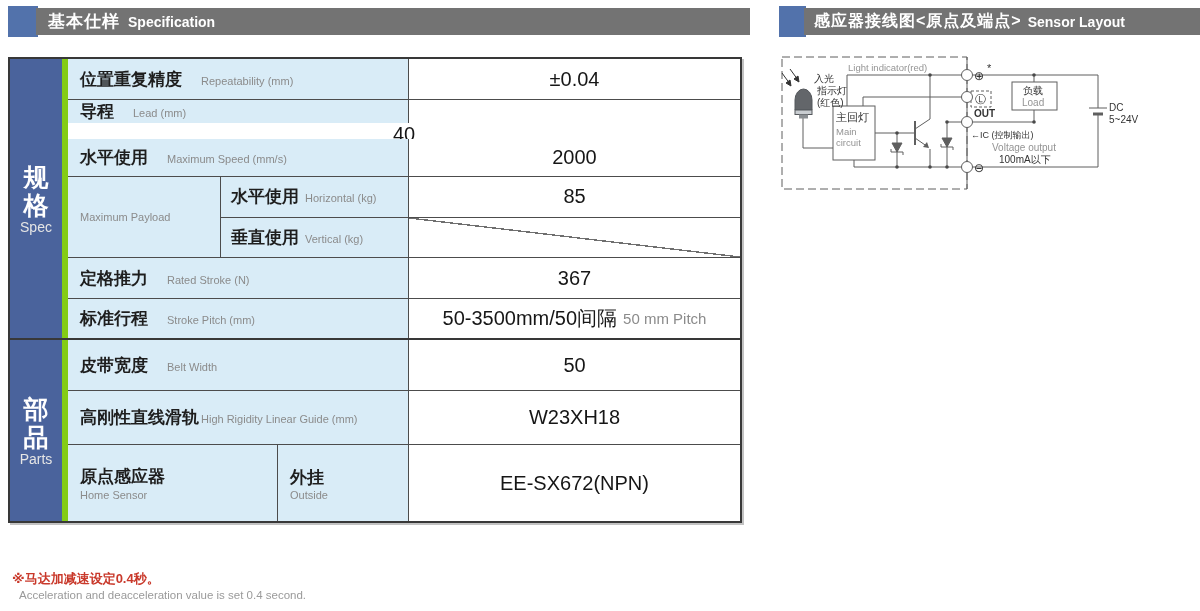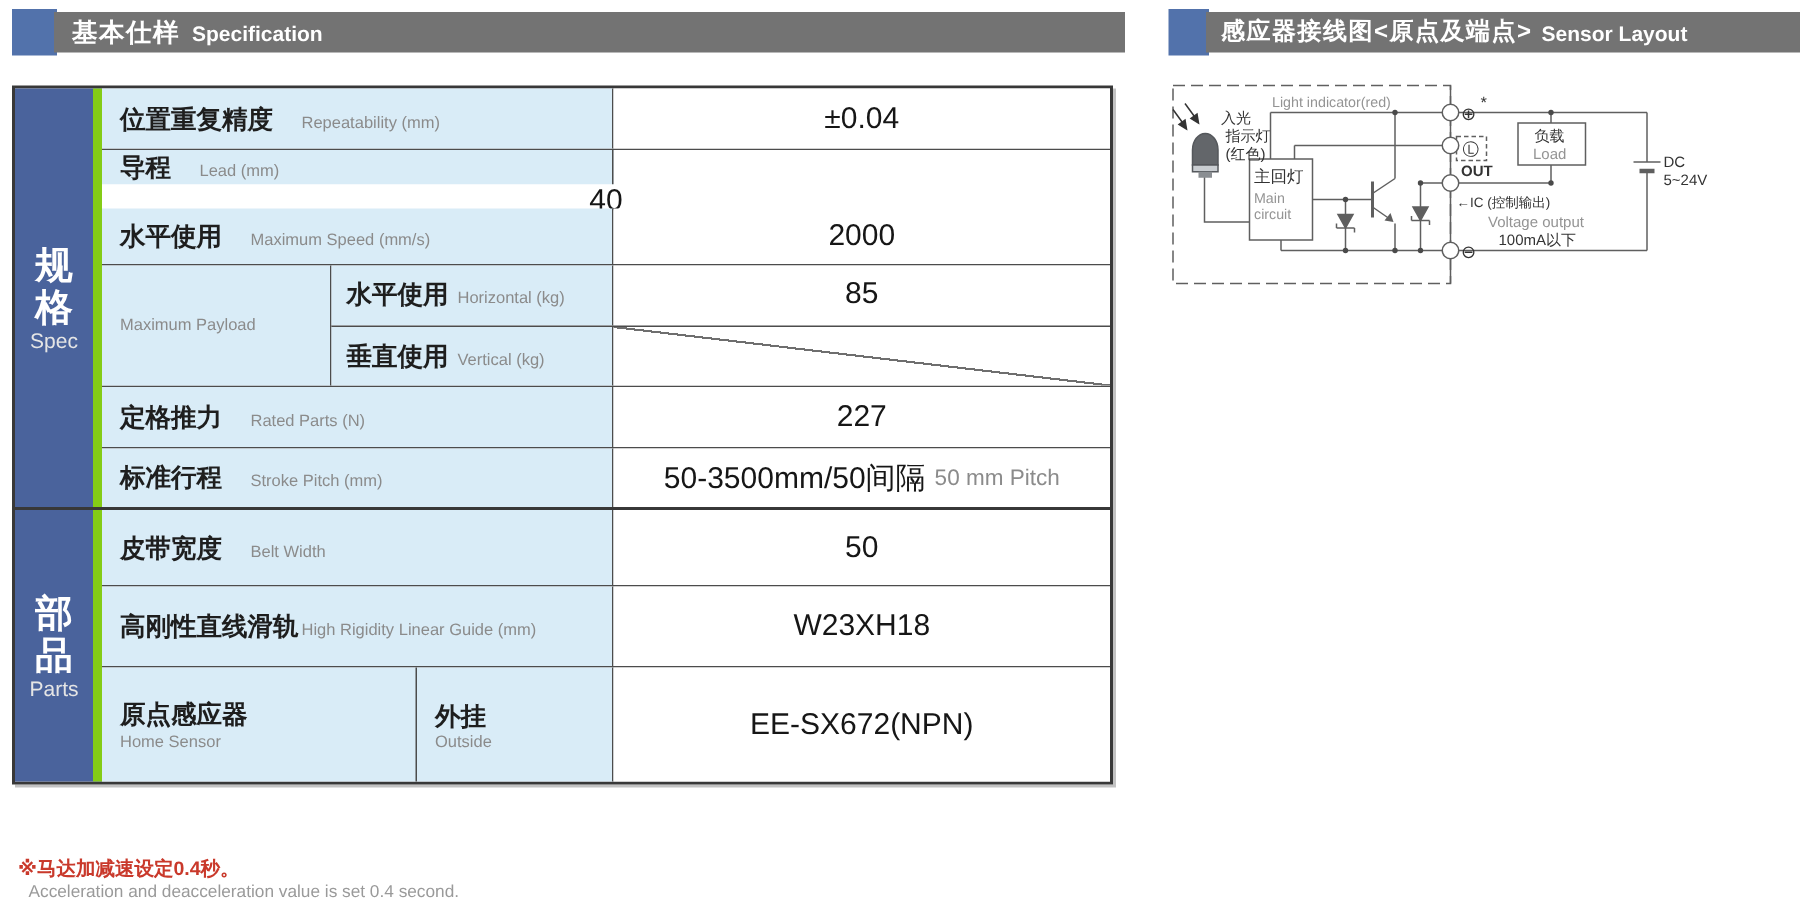--- a/index.html
+++ b/index.html
@@ -136,24 +136,24 @@
                 </div>
               <div class="val diag"></div>
             </div>
           </div>
         </div>
 
         <div class="row" style="height:40px;">
           <div class="lbl">
               <div class="lbl-inner">
             <span class="cn">定格推力</span>
-            <span class="en">Rated Parts (N)</span>
-          </div>
-            </div>
-          <div class="val">227</div>
+            <span class="en">Rated Stroke (N)</span>
+          </div>
+            </div>
+          <div class="val">367</div>
         </div>
         <div class="row" style="height:39px;">
           <div class="lbl">
               <div class="lbl-inner">
             <span class="cn">标准行程</span>
             <span class="en">Stroke Pitch (mm)</span>
           </div>
             </div>
           <div class="val">
             <span>50-3500mm/50间隔</span>

